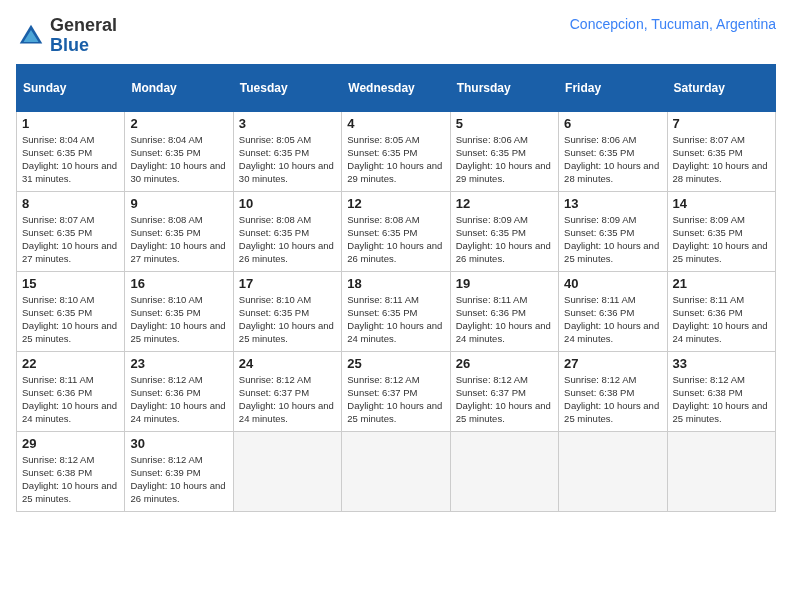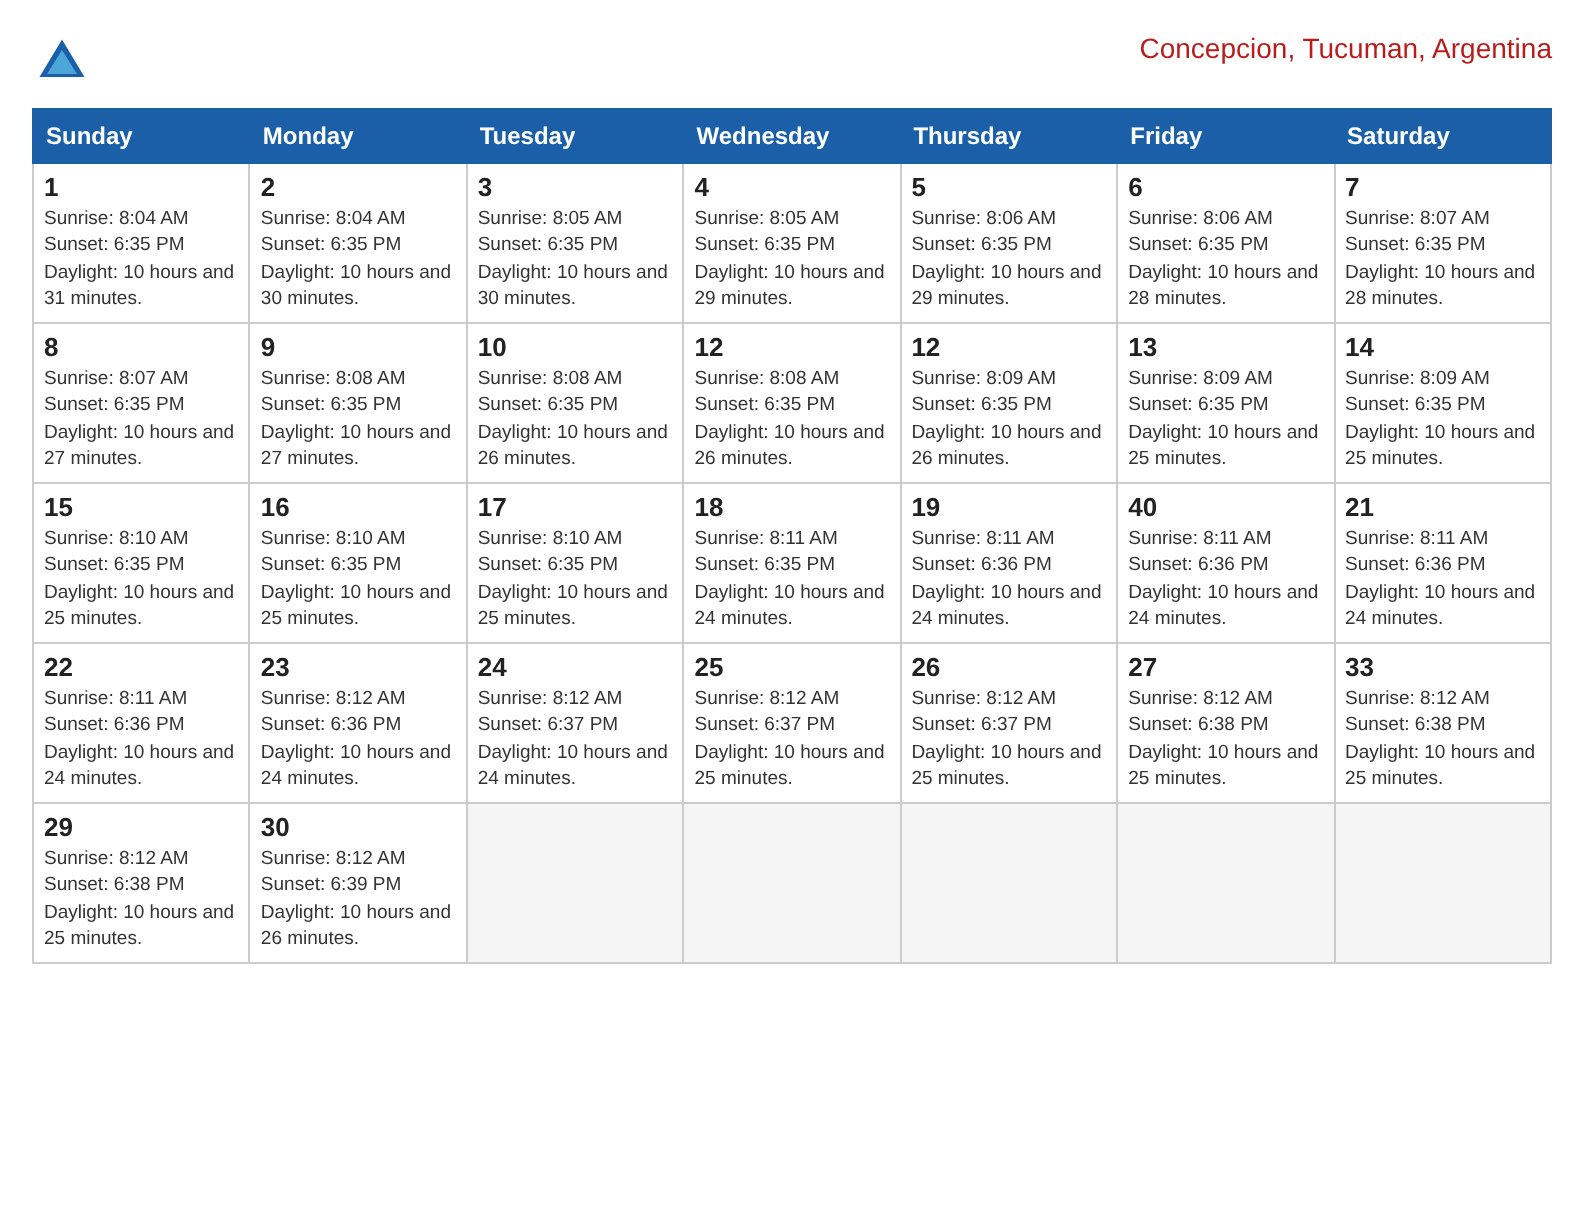--- a/index.html
+++ b/index.html
@@ -33,32 +33,32 @@
     .title-section {
       text-align: right;
     }
     .month-title {
       font-size: 36px;
       font-weight: bold;
       color: #333;
     }
     .location {
       font-size: 14px;
-      color: #b91c1c;
+      color: #3b82f6;
     }
     .calendar {
       width: 100%;
       border-collapse: collapse;
       font-size: 10px;
     }
     .calendar th {
       background-color: #1a5fa8;
       color: #fff;
       text-align: left;
-      padding: 6px 6px;
+      padding: 16px 6px;
       font-size: 12px;
       font-weight: bold;
       border: 1px solid #1a5fa8;
     }
     .calendar td {
       border: 1px solid #ccc;
       vertical-align: top;
       padding: 4px 5px;
       width: calc(100% / 7);
       height: 80px;
@@ -82,20 +82,24 @@
   </style>
 </head>
 <body>
 
 <div class="header-section">
   <div class="logo">
     <svg class="logo-icon" viewBox="0 0 40 40">
       <polygon points="20,5 35,30 5,30" fill="#1a5fa8"></polygon>
       <polygon points="20,12 30,28 10,28" fill="#4da6d8"></polygon>
     </svg>
+    <div class="logo-text">
+      <span style="font-size:18px;font-weight:bold;color:#333;">General</span>
+      <span style="font-size:18px;font-weight:bold;color:#1a5fa8;">Blue</span>
+    </div>
   </div>
   <div class="title-section">
     <div class="location">Concepcion, Tucuman, Argentina</div>
   </div>
 </div>
 
 <table class="calendar">
   <thead>
     <tr>
       <th>Sunday</th>

